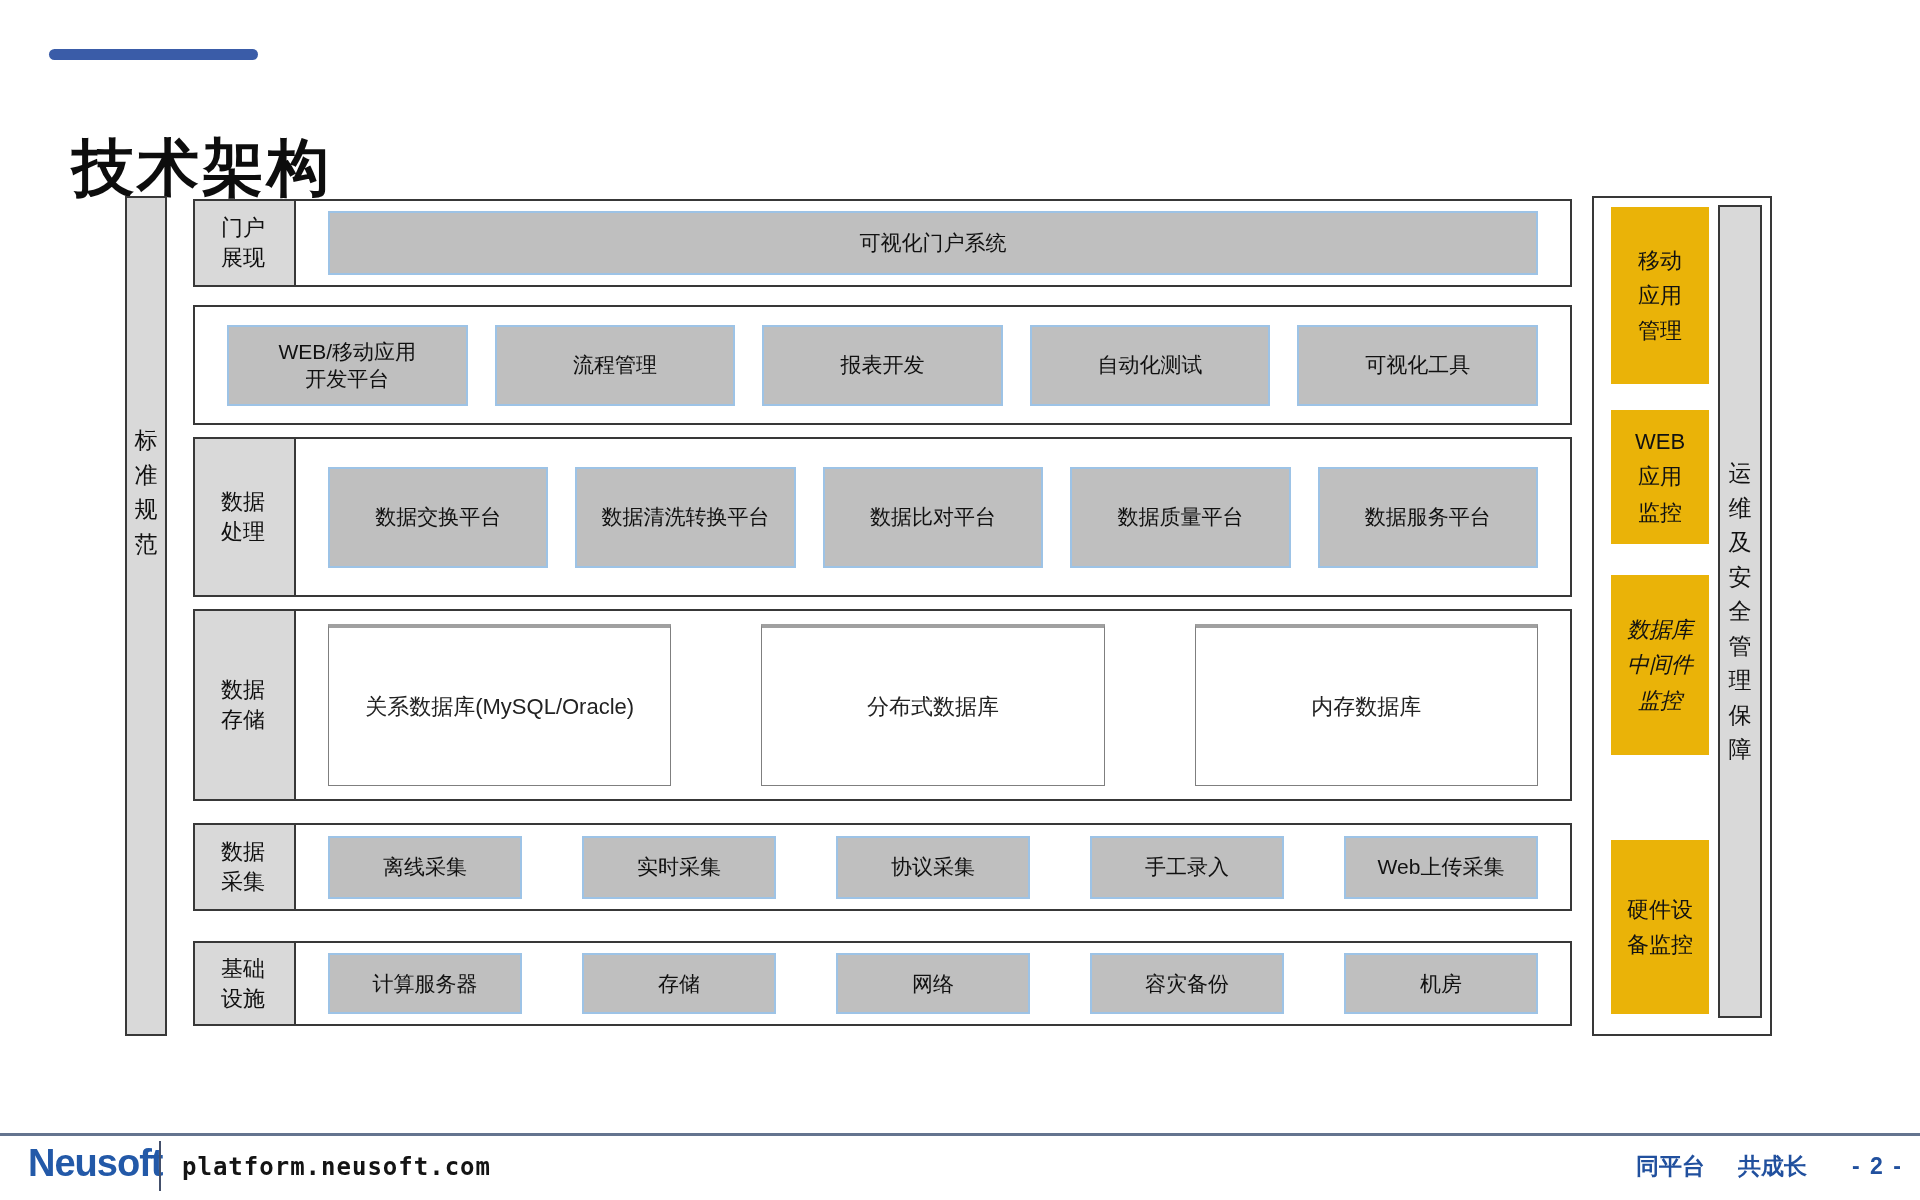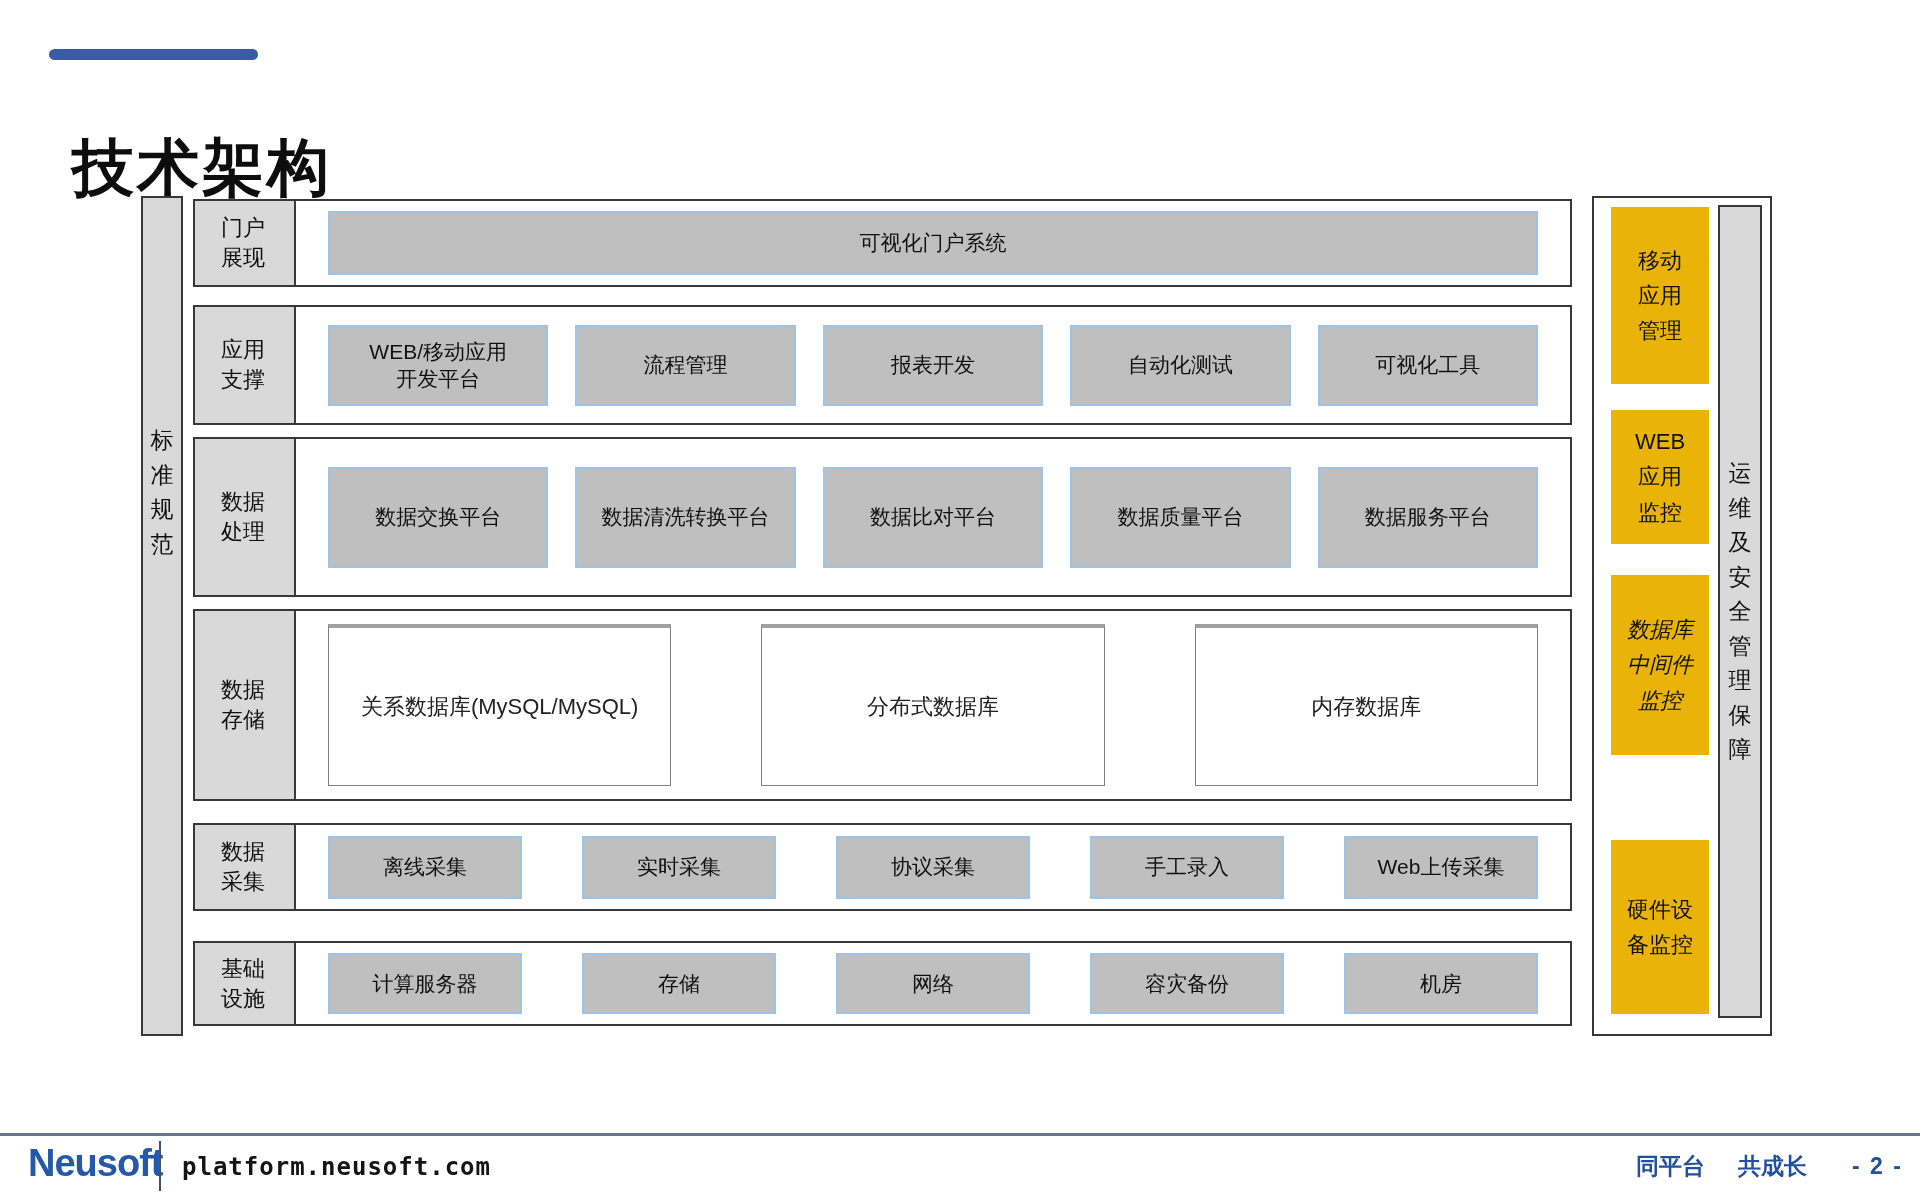--- a/index.html
+++ b/index.html
@@ -6,21 +6,21 @@
   .slide{
     position:relative;width:1920px;height:1200px;background:#ffffff;overflow:hidden;
     font-family:"Liberation Sans",sans-serif;color:#141414;
   }
   
   .accent-line{position:absolute;left:49px;top:49px;width:209px;height:11px;background:#3a5ca8;border-radius:6px;}
   .page-title{position:absolute;left:72px;top:84px;font-size:62px;font-weight:bold;color:#0d0d0d;letter-spacing:3px;}
   
   .vbar{position:absolute;background:#d9d9d9;border:2px solid #383838;display:flex;align-items:center;justify-content:center;box-sizing:border-box;}
   .vbar .vtext{width:26px;text-align:center;word-break:break-all;font-size:23px;line-height:1.5;color:#111;}
-  .left-bar{left:141px;top:196px;width:42px;height:840px;}
+  .left-bar{left:125px;top:196px;width:42px;height:840px;}
   .left-bar .vtext{transform:translateY(-124px);}
   
   .arch-row{position:absolute;left:193px;width:1379px;background:#fff;border:2px solid #383838;box-sizing:border-box;display:flex;}
   .row-label{width:101px;flex:0 0 101px;background:#d9d9d9;border-right:2px solid #383838;box-sizing:border-box;
     display:flex;align-items:center;justify-content:center;text-align:left;font-size:22px;line-height:1.35;color:#111;padding:0 26px;}
   .row-content{flex:1;display:flex;align-items:center;padding:0 32px;box-sizing:border-box;}
   .gbox{flex:1;background:#bfbfbf;border:2px solid #9dc3e6;box-sizing:border-box;
     display:flex;align-items:center;justify-content:center;text-align:center;
     font-size:21px;line-height:1.3;color:#111;white-space:pre-line;}
   .wbox{flex:1;background:#ffffff;border:1px solid #7f7f7f;border-top:4px solid #a0a0a0;box-sizing:border-box;
@@ -64,21 +64,20 @@
   </div>
 
   <div class="arch-row row-1">
     <div class="row-label">门户展现</div>
     <div class="row-content">
       <div class="gbox">可视化门户系统</div>
     </div>
   </div>
 
   <div class="arch-row row-2">
-    <div class="row-label">应用支撑</div>
     <div class="row-content">
       <div class="gbox">WEB/移动应用
 开发平台</div>
       <div class="gbox">流程管理</div>
       <div class="gbox">报表开发</div>
       <div class="gbox">自动化测试</div>
       <div class="gbox">可视化工具</div>
     </div>
   </div>
 
@@ -89,21 +88,21 @@
       <div class="gbox">数据清洗转换平台</div>
       <div class="gbox">数据比对平台</div>
       <div class="gbox">数据质量平台</div>
       <div class="gbox">数据服务平台</div>
     </div>
   </div>
 
   <div class="arch-row row-4">
     <div class="row-label">数据存储</div>
     <div class="row-content">
-      <div class="wbox">关系数据库(MySQL/MySQL)</div>
+      <div class="wbox">关系数据库(MySQL/Oracle)</div>
       <div class="wbox">分布式数据库</div>
       <div class="wbox">内存数据库</div>
     </div>
   </div>
 
   <div class="arch-row row-5">
     <div class="row-label">数据采集</div>
     <div class="row-content">
       <div class="gbox">离线采集</div>
       <div class="gbox">实时采集</div>

